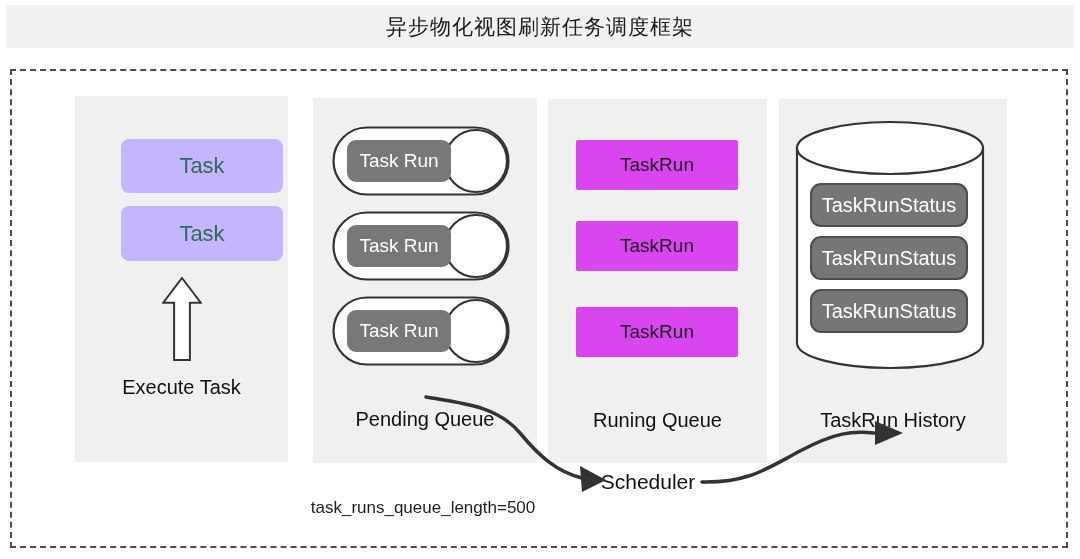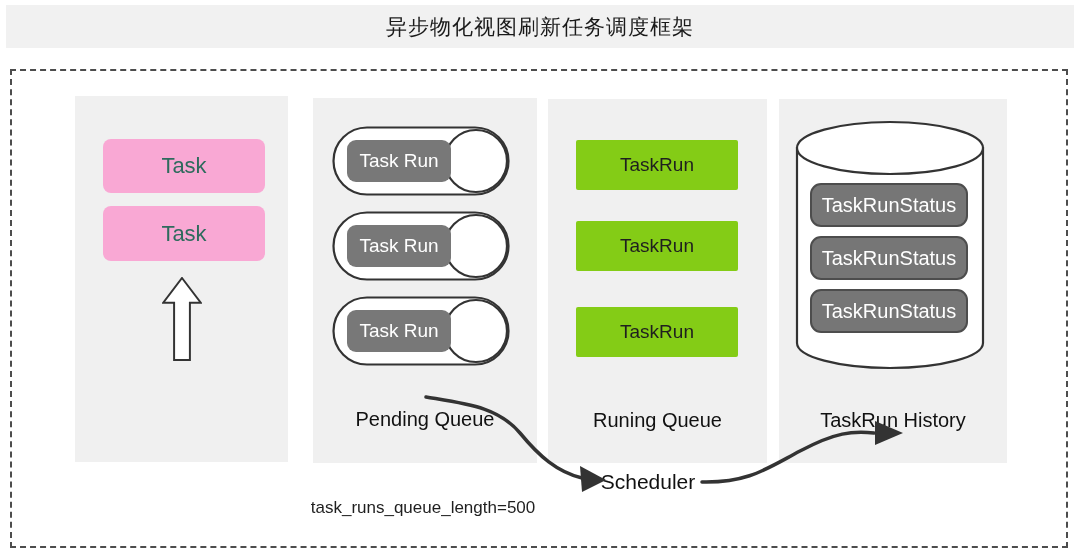--- a/index.html
+++ b/index.html
@@ -19,21 +19,21 @@
     border:2px dashed #4d4d4d;box-sizing:border-box;
   }
   
   .panel{position:absolute;background:#f0f0f0;}
   .p1{left:75px; top:96px; width:213px;height:366px;}
   .p2{left:313px;top:98px; width:224px;height:365px;}
   .p3{left:548px;top:99px; width:219px;height:364px;}
   .p4{left:779px;top:99px; width:228px;height:364px;}
   
   .task-box{
-    position:absolute;left:28px;width:162px;border-radius:8px;background:#f9a8d4;
+    position:absolute;left:46px;width:162px;border-radius:8px;background:#c4b5fd;
     color:#2e6b5d;font-size:22px;display:flex;align-items:center;justify-content:center;
   }
   .t1{top:43px;height:54px;}
   .t2{top:110px;height:55px;}
   .up-arrow{position:absolute;left:87px;top:181px;width:40px;height:84px;}
   .lane-label{
     position:absolute;left:0;width:100%;text-align:center;font-size:20px;color:#111;
     height:22px;line-height:22px;
   }
   .exec-label{top:280px;}
@@ -42,21 +42,21 @@
   .capsule{position:absolute;left:19px;width:178px;height:70px;}
   .cap1{top:28px;} .cap2{top:113px;} .cap3{top:198px;}
   .capsule svg{position:absolute;left:0;top:0;width:100%;height:100%;}
   .pill{
     position:absolute;left:8px;top:14px;width:104px;height:42px;border-radius:9px;
     background:#787878;color:#fff;font-size:19px;
     display:flex;align-items:center;justify-content:center;margin-left:7px;
   }
   
   .run-box{
-    position:absolute;left:28px;width:162px;height:50px;background:#84cc16;border-radius:2px;
+    position:absolute;left:28px;width:162px;height:50px;background:#d946ef;border-radius:2px;
     color:#1f1f1f;font-size:19px;display:flex;align-items:center;justify-content:center;
   }
   .r1{top:41px;} .r2{top:122px;} .r3{top:208px;}
   
   .cylinder{position:absolute;left:16px;top:21px;width:190px;height:250px;}
   .status-box{
     position:absolute;left:31px;width:158px;height:44px;border-radius:11px;
     background:#767676;border:2px solid #4d4d4d;box-sizing:border-box;
     color:#fff;font-size:20px;display:flex;align-items:center;justify-content:center;
   }
@@ -84,20 +84,21 @@
   </div>
 
   <div class="frame"></div>
 
   <div class="panel p1">
     <div class="task-box t1">Task</div>
     <div class="task-box t2">Task</div>
     <svg class="up-arrow" viewBox="0 0 40 85">
       <polygon points="20,1 39,26 28,26 28,84 12,84 12,26 1,26" fill="#ffffff" stroke="#333333" stroke-width="2" stroke-linejoin="miter"></polygon>
     </svg>
+    <div class="lane-label exec-label">Execute Task</div>
   </div>
 
   <div class="panel p2">
     <div class="capsule cap1">
       <svg viewBox="0 0 178 70">
         <rect x="1.5" y="1.5" width="175" height="67" rx="33.5" fill="#ffffff" stroke="#333333" stroke-width="2.2"></rect>
         <circle cx="144" cy="35" r="31" fill="#ffffff" stroke="#333333" stroke-width="2.2"></circle>
       </svg>
       <div class="pill">Task Run</div>
     </div>

